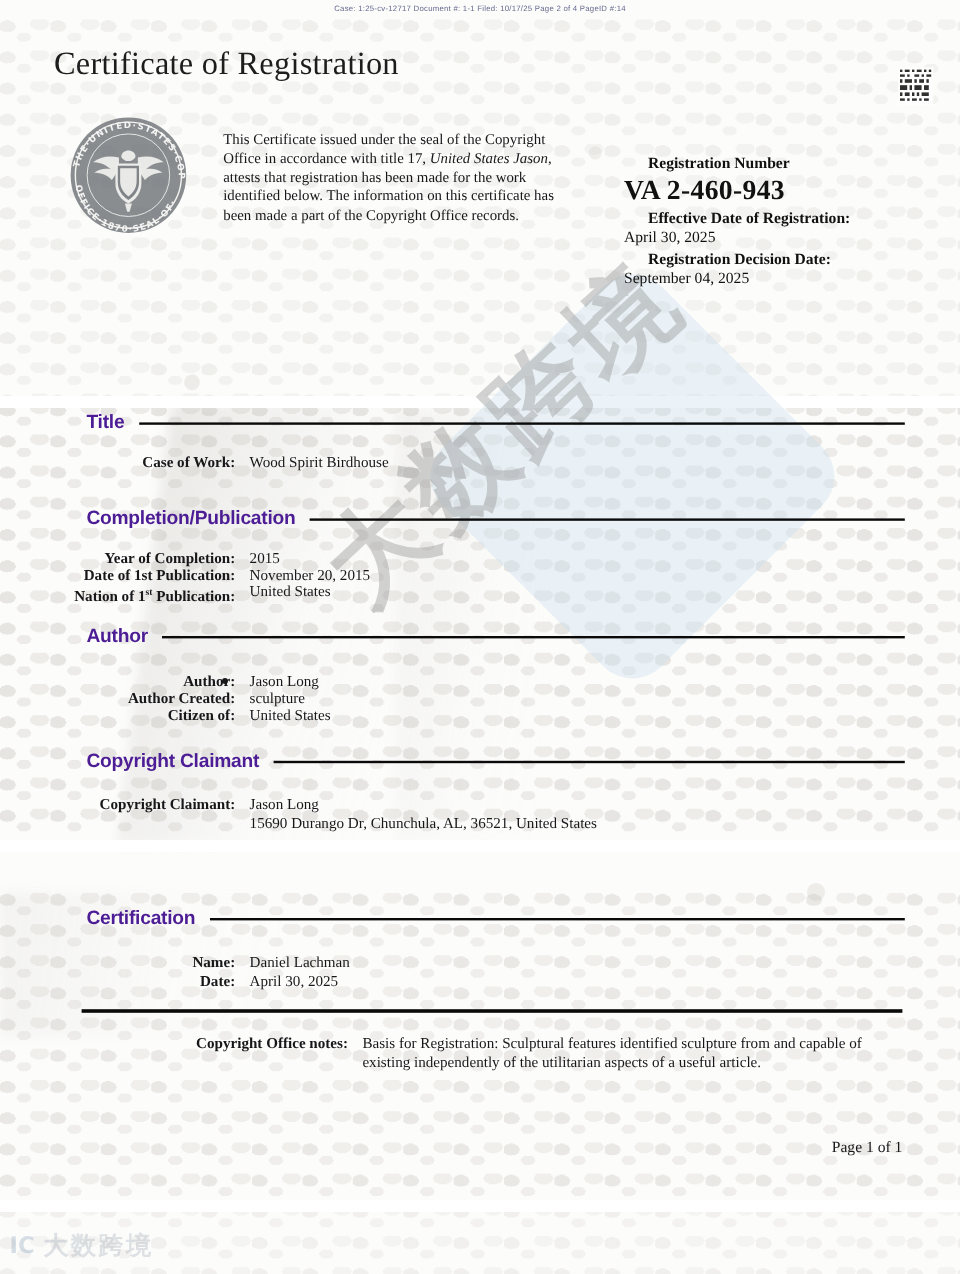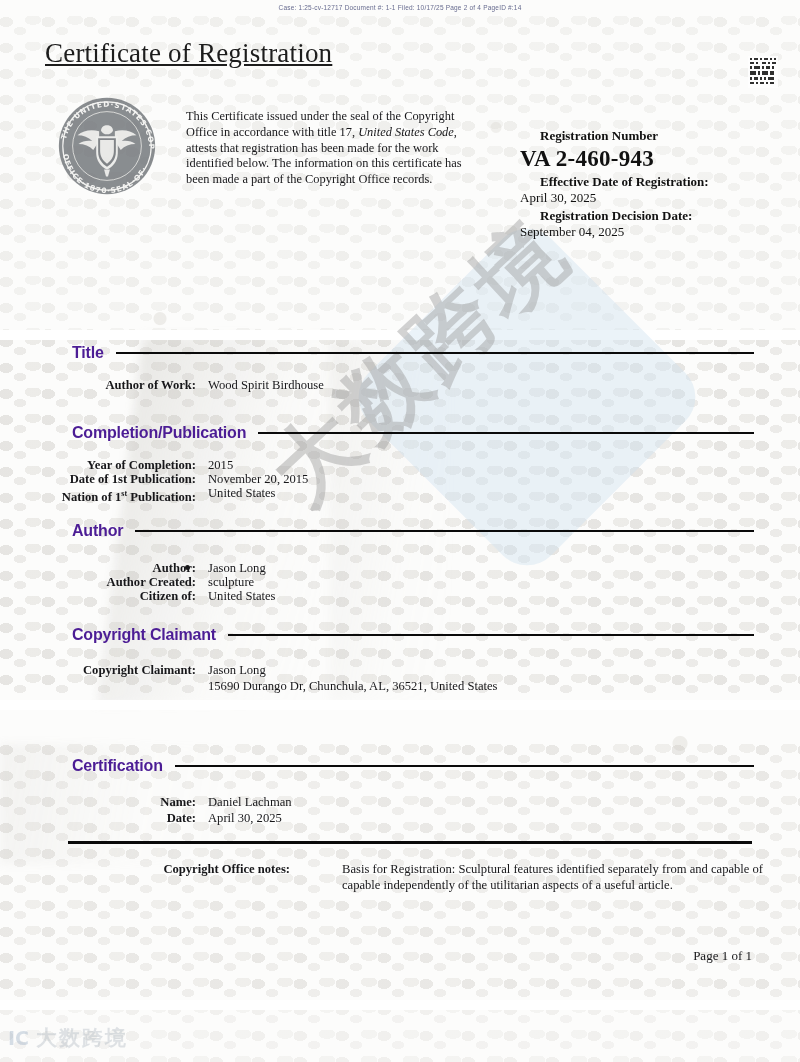--- a/index.html
+++ b/index.html
@@ -133,21 +133,20 @@
   
   .content { position: absolute; inset: 0; }
 
   .cert-title {
     position: absolute;
     left: 45px;
     top: 38px;
     font-size: 27px;
     color: #1d1d1d;
     letter-spacing: 0.2px;
-    text-decoration: underline;
   }
 
   
   .barcode {
     position: absolute;
     right: 22px;
     top: 56px;
     width: 30px;
     height: 32px;
     opacity: 0.9;
@@ -259,21 +258,20 @@
     background: #0a0a0a;
   }
 
   .notes-row {
     position: absolute;
     left: 0;
     display: flex;
     font-size: 12.6px;
     line-height: 15.8px;
     color: #17171a;
-    gap: 40px;
   }
   .notes-label {
     width: 290px;
     text-align: right;
     font-weight: bold;
     padding-right: 12px;
     flex: none;
   }
   .notes-value { width: 450px; }
 
@@ -366,37 +364,37 @@
         <path d="M60,36 C63,36 66,38 66,41 C66,43 64,44 62,45 L58,45 C56,44 54,43 54,41 C54,38 57,36 60,36 Z"></path>
         <path d="M52,42 C44,40 36,41 30,46 C36,46 41,48 45,52 C40,51 35,52 31,55 C37,55 42,57 46,61 L52,52 Z"></path>
         <path d="M68,42 C76,40 84,41 90,46 C84,46 79,48 75,52 C80,51 85,52 89,55 C83,55 78,57 74,61 L68,52 Z"></path>
         <path d="M49,47 L71,47 L71,64 C71,72 66,78 60,81 C54,78 49,72 49,64 Z" fill="#f0f0ee"></path>
         <path d="M51,49 L69,49 L69,63 C69,70 65,75 60,78 C55,75 51,70 51,63 Z" fill="#6f7377"></path>
         <path d="M53,51 L67,51 L67,62 C67,68 64,72 60,75 C56,72 53,68 53,62 Z" fill="#ececea"></path>
         <path d="M57,81 L63,81 L61,88 L59,88 Z"></path>
       </g>
     </svg>
 
-    <p class="cert-para"><span>This Certificate issued under the seal of the Copyright Office in accordance with title 17, </span><em>United States Code</em><span>, attests that registration has been made for the work identified below. The information on this certificate has been made a part of the Copyright Office records.</span></p>
+    <p class="cert-para"><span>This Certificate issued under the seal of the Copyright Office in accordance with title 17, </span><em>United States Jason</em><span>, attests that registration has been made for the work identified below. The information on this certificate has been made a part of the Copyright Office records.</span></p>
 
     <div class="reg-block">
       <div class="reg-label">Registration Number</div>
       <div class="reg-number">VA 2-460-943</div>
       <div class="reg-label">Effective Date of Registration:</div>
       <div class="reg-value">April 30, 2025</div>
       <div class="reg-label">Registration Decision Date:</div>
       <div class="reg-value">September 04, 2025</div>
     </div>
 
     <div class="section-head" style="top:344px">
       <span class="stitle">Title</span>
       <span class="rule"></span>
     </div>
     <div class="field-row" style="left:24px; top:378px">
-      <span class="field-label">Author of Work:</span>
+      <span class="field-label">Case of Work:</span>
       <span class="field-value">Wood Spirit Birdhouse</span>
     </div>
 
     <div class="section-head" style="top:424px">
       <span class="stitle">Completion/Publication</span>
       <span class="rule"></span>
     </div>
     <div class="field-row" style="left:24px; top:458px">
       <span class="field-label">Year of Completion:</span>
       <span class="field-value">2015</span>
@@ -447,21 +445,21 @@
       <span class="field-value">Daniel Lachman</span>
     </div>
     <div class="field-row" style="left:24px; top:811px">
       <span class="field-label">Date:</span>
       <span class="field-value">April 30, 2025</span>
     </div>
 
     <div class="hrule-full" style="top:841px"></div>
     <div class="notes-row" style="top:862px">
       <span class="notes-label">Copyright Office notes:</span>
-      <span class="notes-value">Basis for Registration: Sculptural features identified separately from and capable of capable independently of the utilitarian aspects of a useful article.</span>
+      <span class="notes-value">Basis for Registration: Sculptural features identified sculpture from and capable of existing independently of the utilitarian aspects of a useful article.</span>
     </div>
 
     <div class="page-footer">Page 1 of 1</div>
   </div>
 
   <div class="wm-bottom">
     <span class="wm-logo">IC</span>
     <span class="wm-bottom-text">大数跨境</span>
   </div>
 

